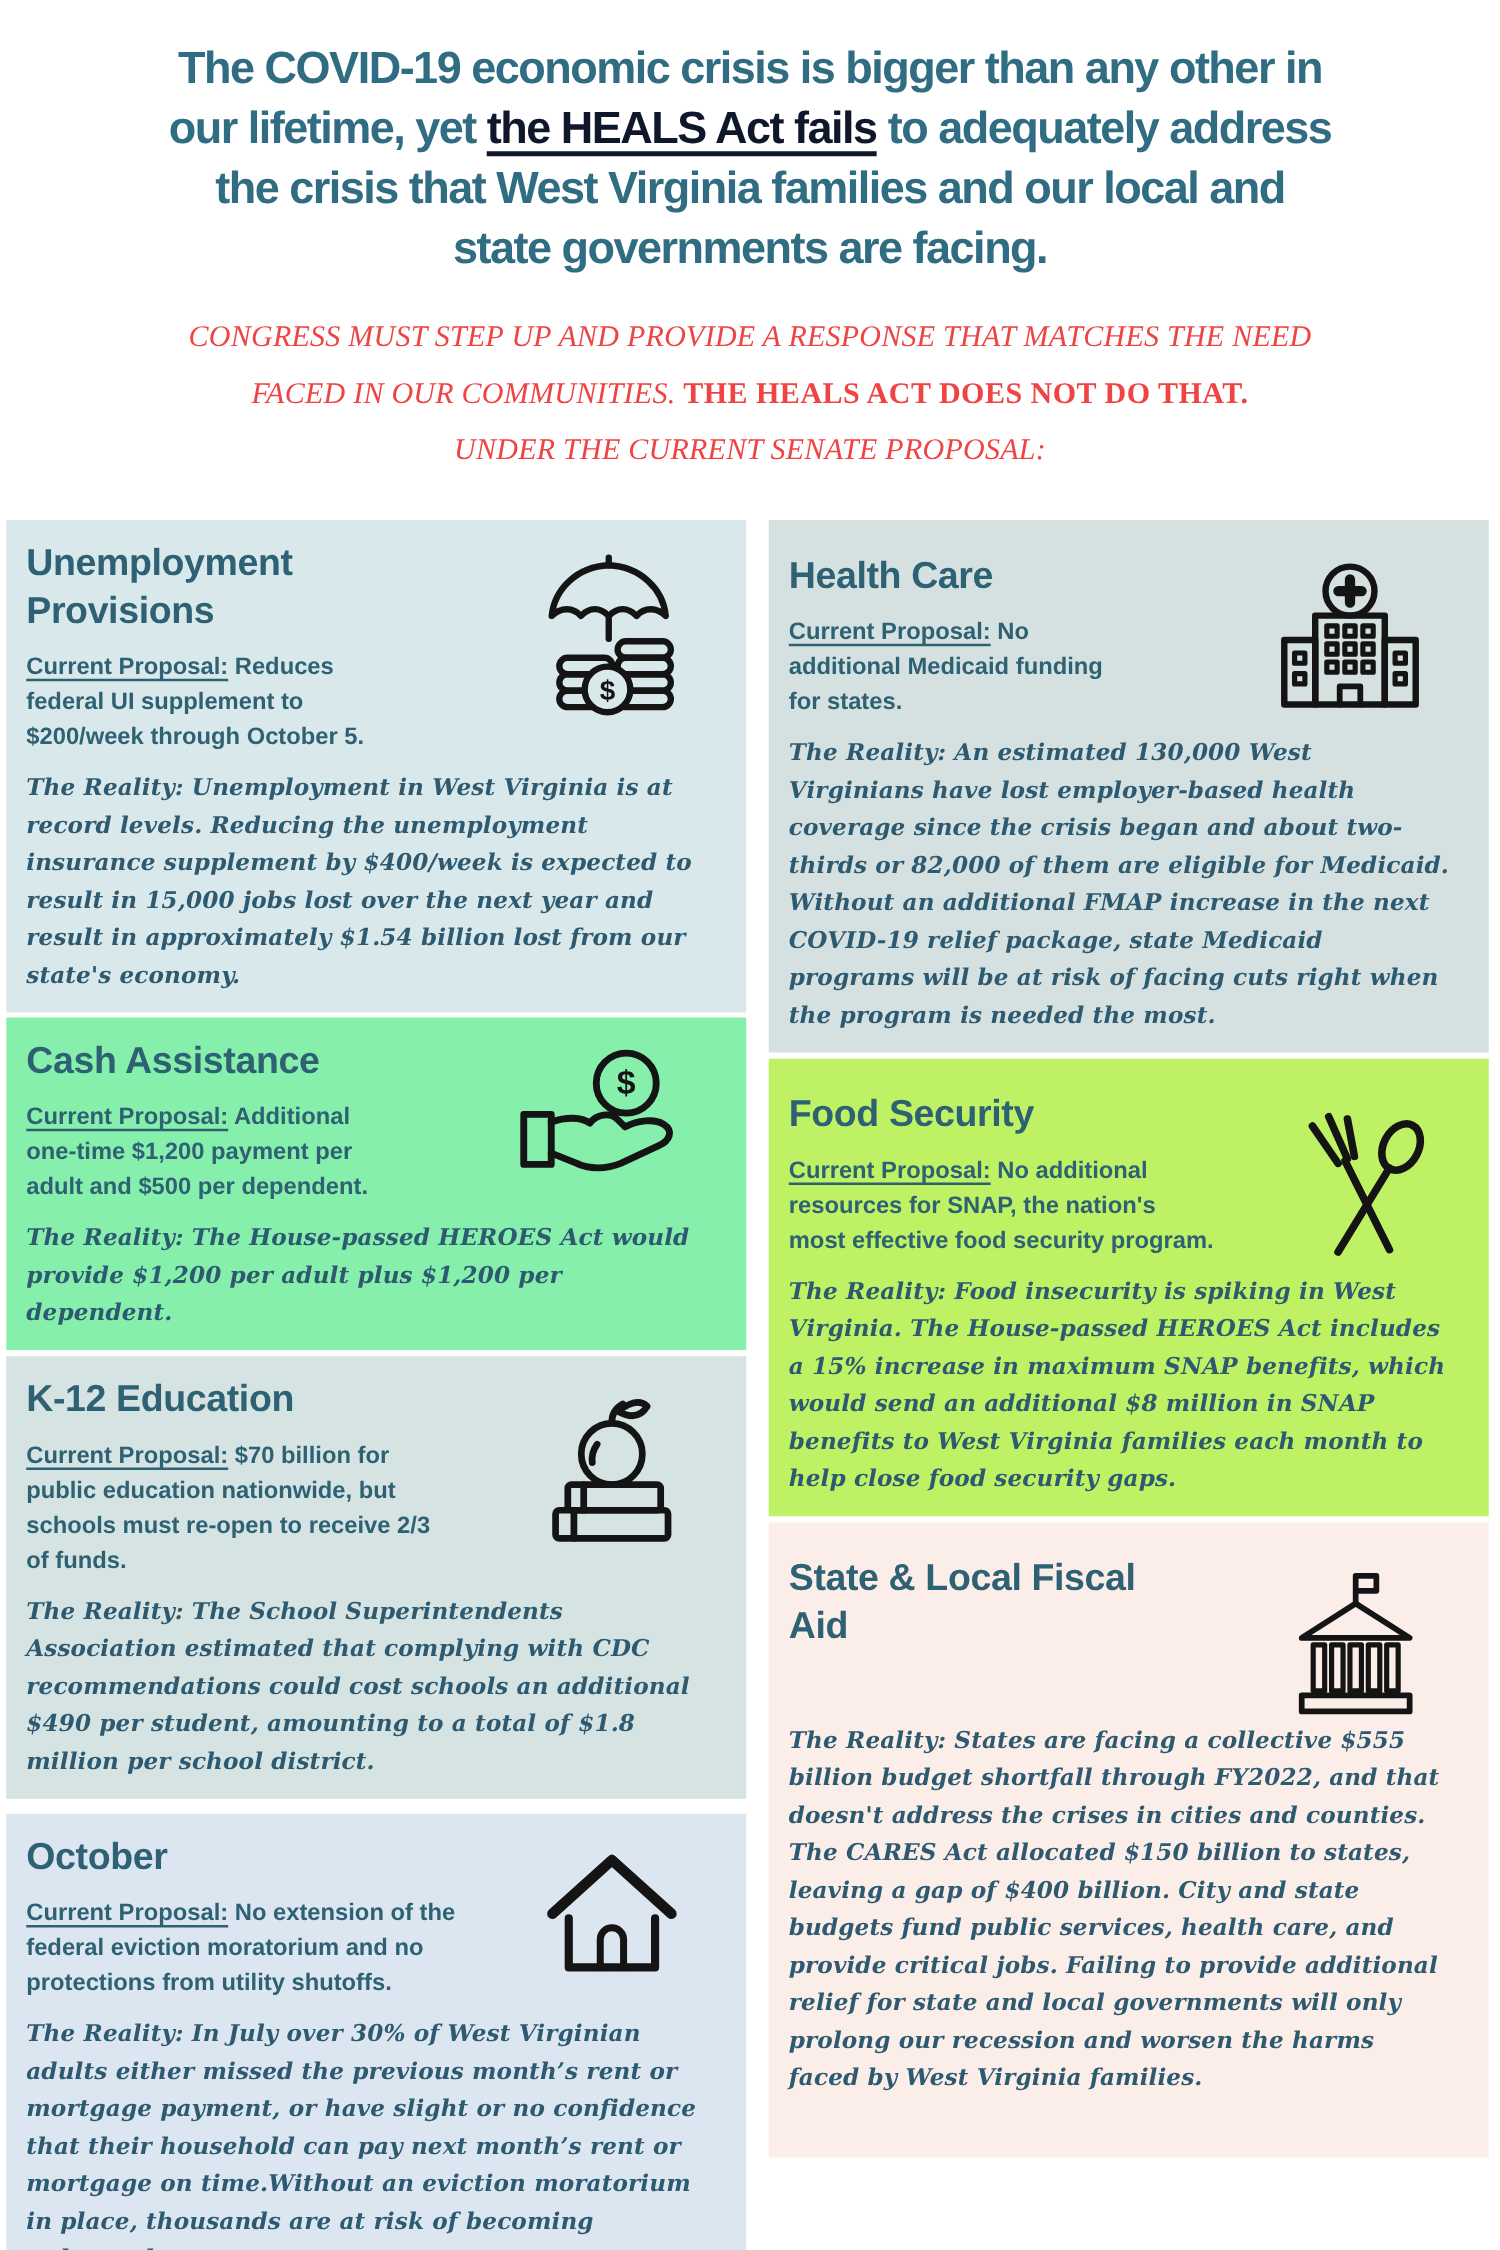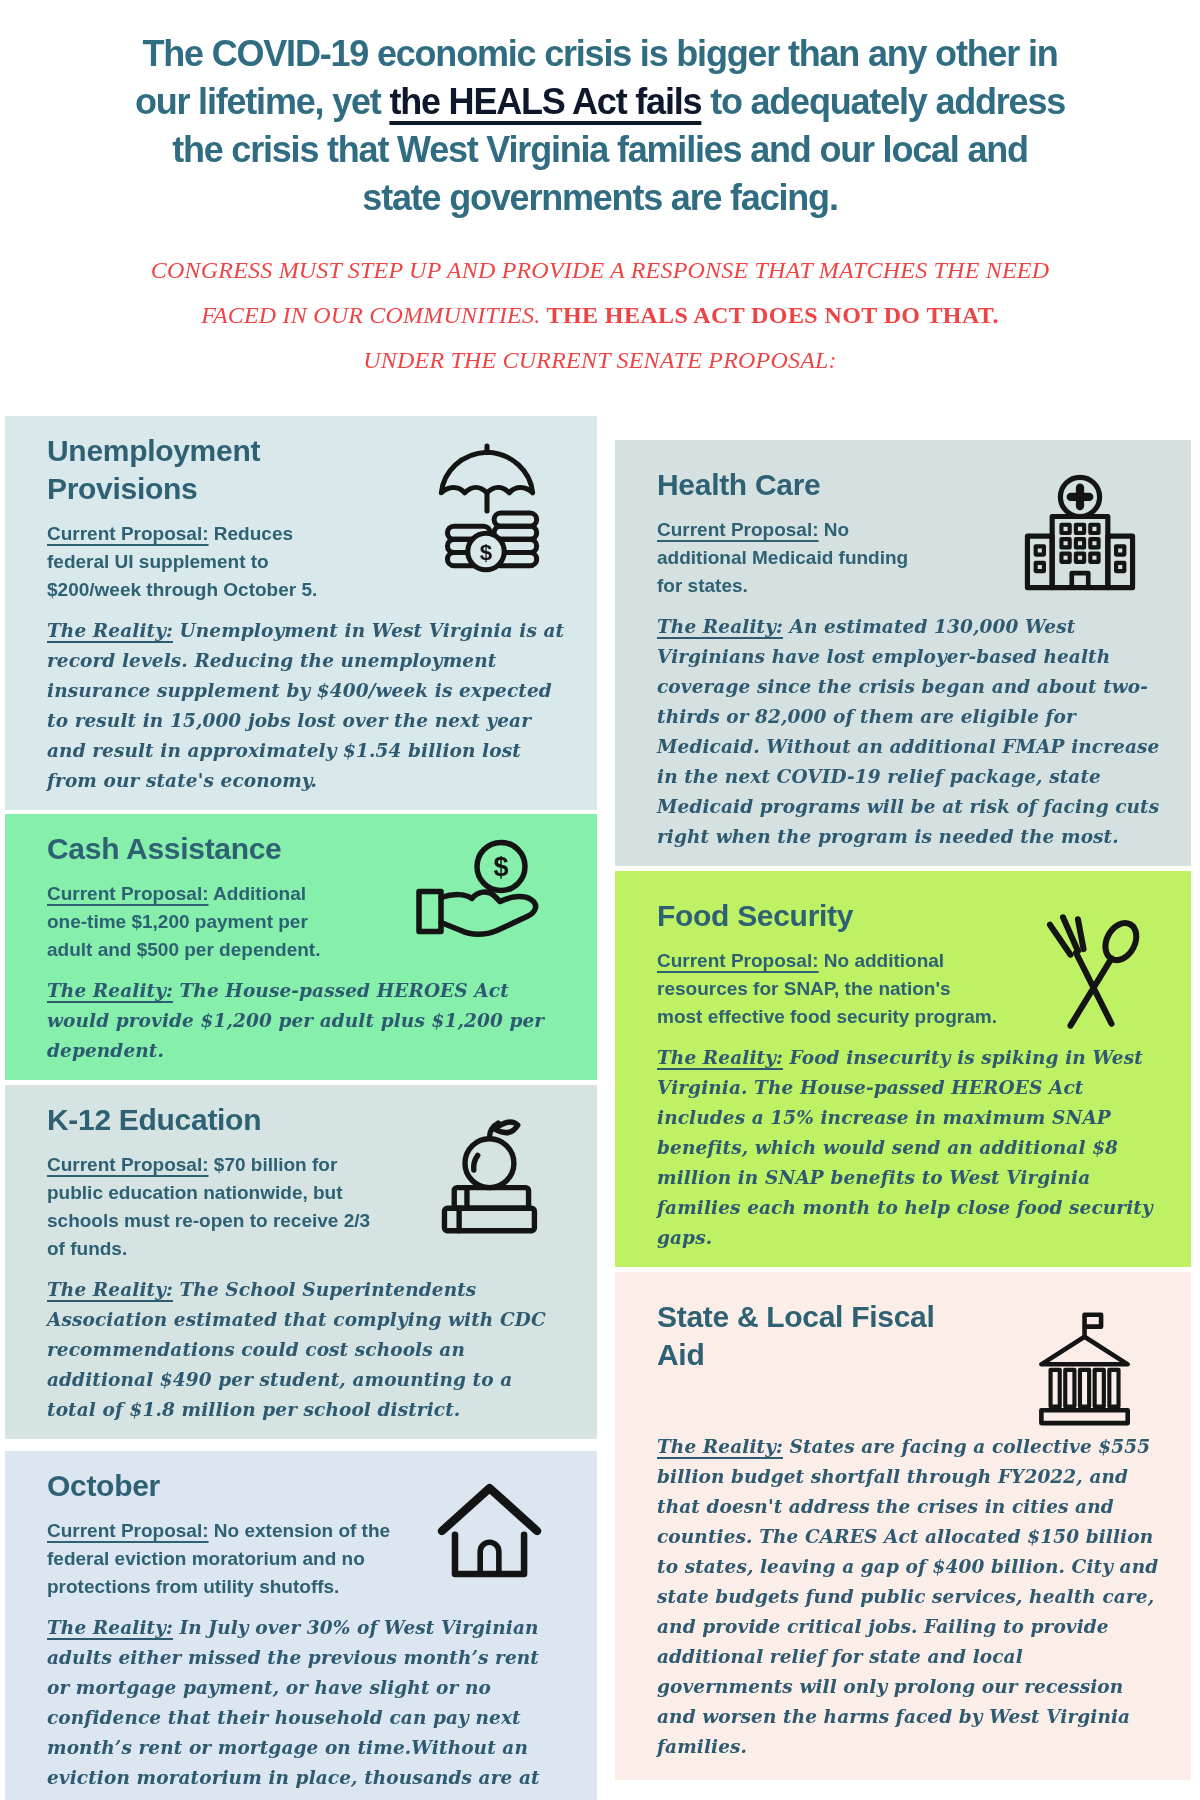--- a/index.html
+++ b/index.html
@@ -27,23 +27,23 @@
   }
   .sub-bold {
     font-family:Liberation Serif, serif; font-style:normal; font-weight:700;
     letter-spacing:0.4px;
   }
 
   
   .cols { display:flex; margin:33px 5px 0; gap:18px; align-items:flex-start; }
   .col { display:flex; flex-direction:column; }
   .col-left  { width:592px; }
-  .col-right { width:576px;margin-top:24px; }
-
-  .card { width:100%; padding:16px 30px 14px 42px; }
+  .col-right { width:576px; }
+
+  .card { width:100%; padding:16px 30px 14px 16px; }
   .col-right .card { padding-top:26px; }
 
   
   .bg-unemp   { background:#d9e8ea; }
   .bg-cash    { background:#86efac; }
   .bg-k12     { background:#d5e3e2; }
   .bg-housing { background:#dbe6f1; }
   .bg-health  { background:#d4e1e0; }
   .bg-food    { background:#bef264; }
   .bg-state   { background:#fbeee9; }
@@ -76,21 +76,21 @@
   .pw-cash    { max-width:300px; }
   .pw-health  { max-width:270px; }
   .pw-state   { max-width:330px; }
   .pw-housing { max-width:420px; }
   .plabel { text-decoration:underline; text-decoration-thickness:2px; text-underline-offset:4px; }
 
   .reality {
     font-family:"DejaVu Serif", serif; font-style:italic; font-weight:700;
     font-size:18.5px; line-height:30px; color:#2e5a71; letter-spacing:0.1px;
   }
-  .rlabel { text-decoration:underline; text-decoration-thickness:2px; text-underline-offset:4px; }
+  .rlabel { text-decoration-thickness:2px; text-underline-offset:4px; }
 
   .icon-svg { display:block; }
   .icon-svg text { font-family:"Liberation Sans", sans-serif; font-weight:700; }
 </style>
 </head>
 <body>
 
 <div id="page">
 
   <div class="title-block">

